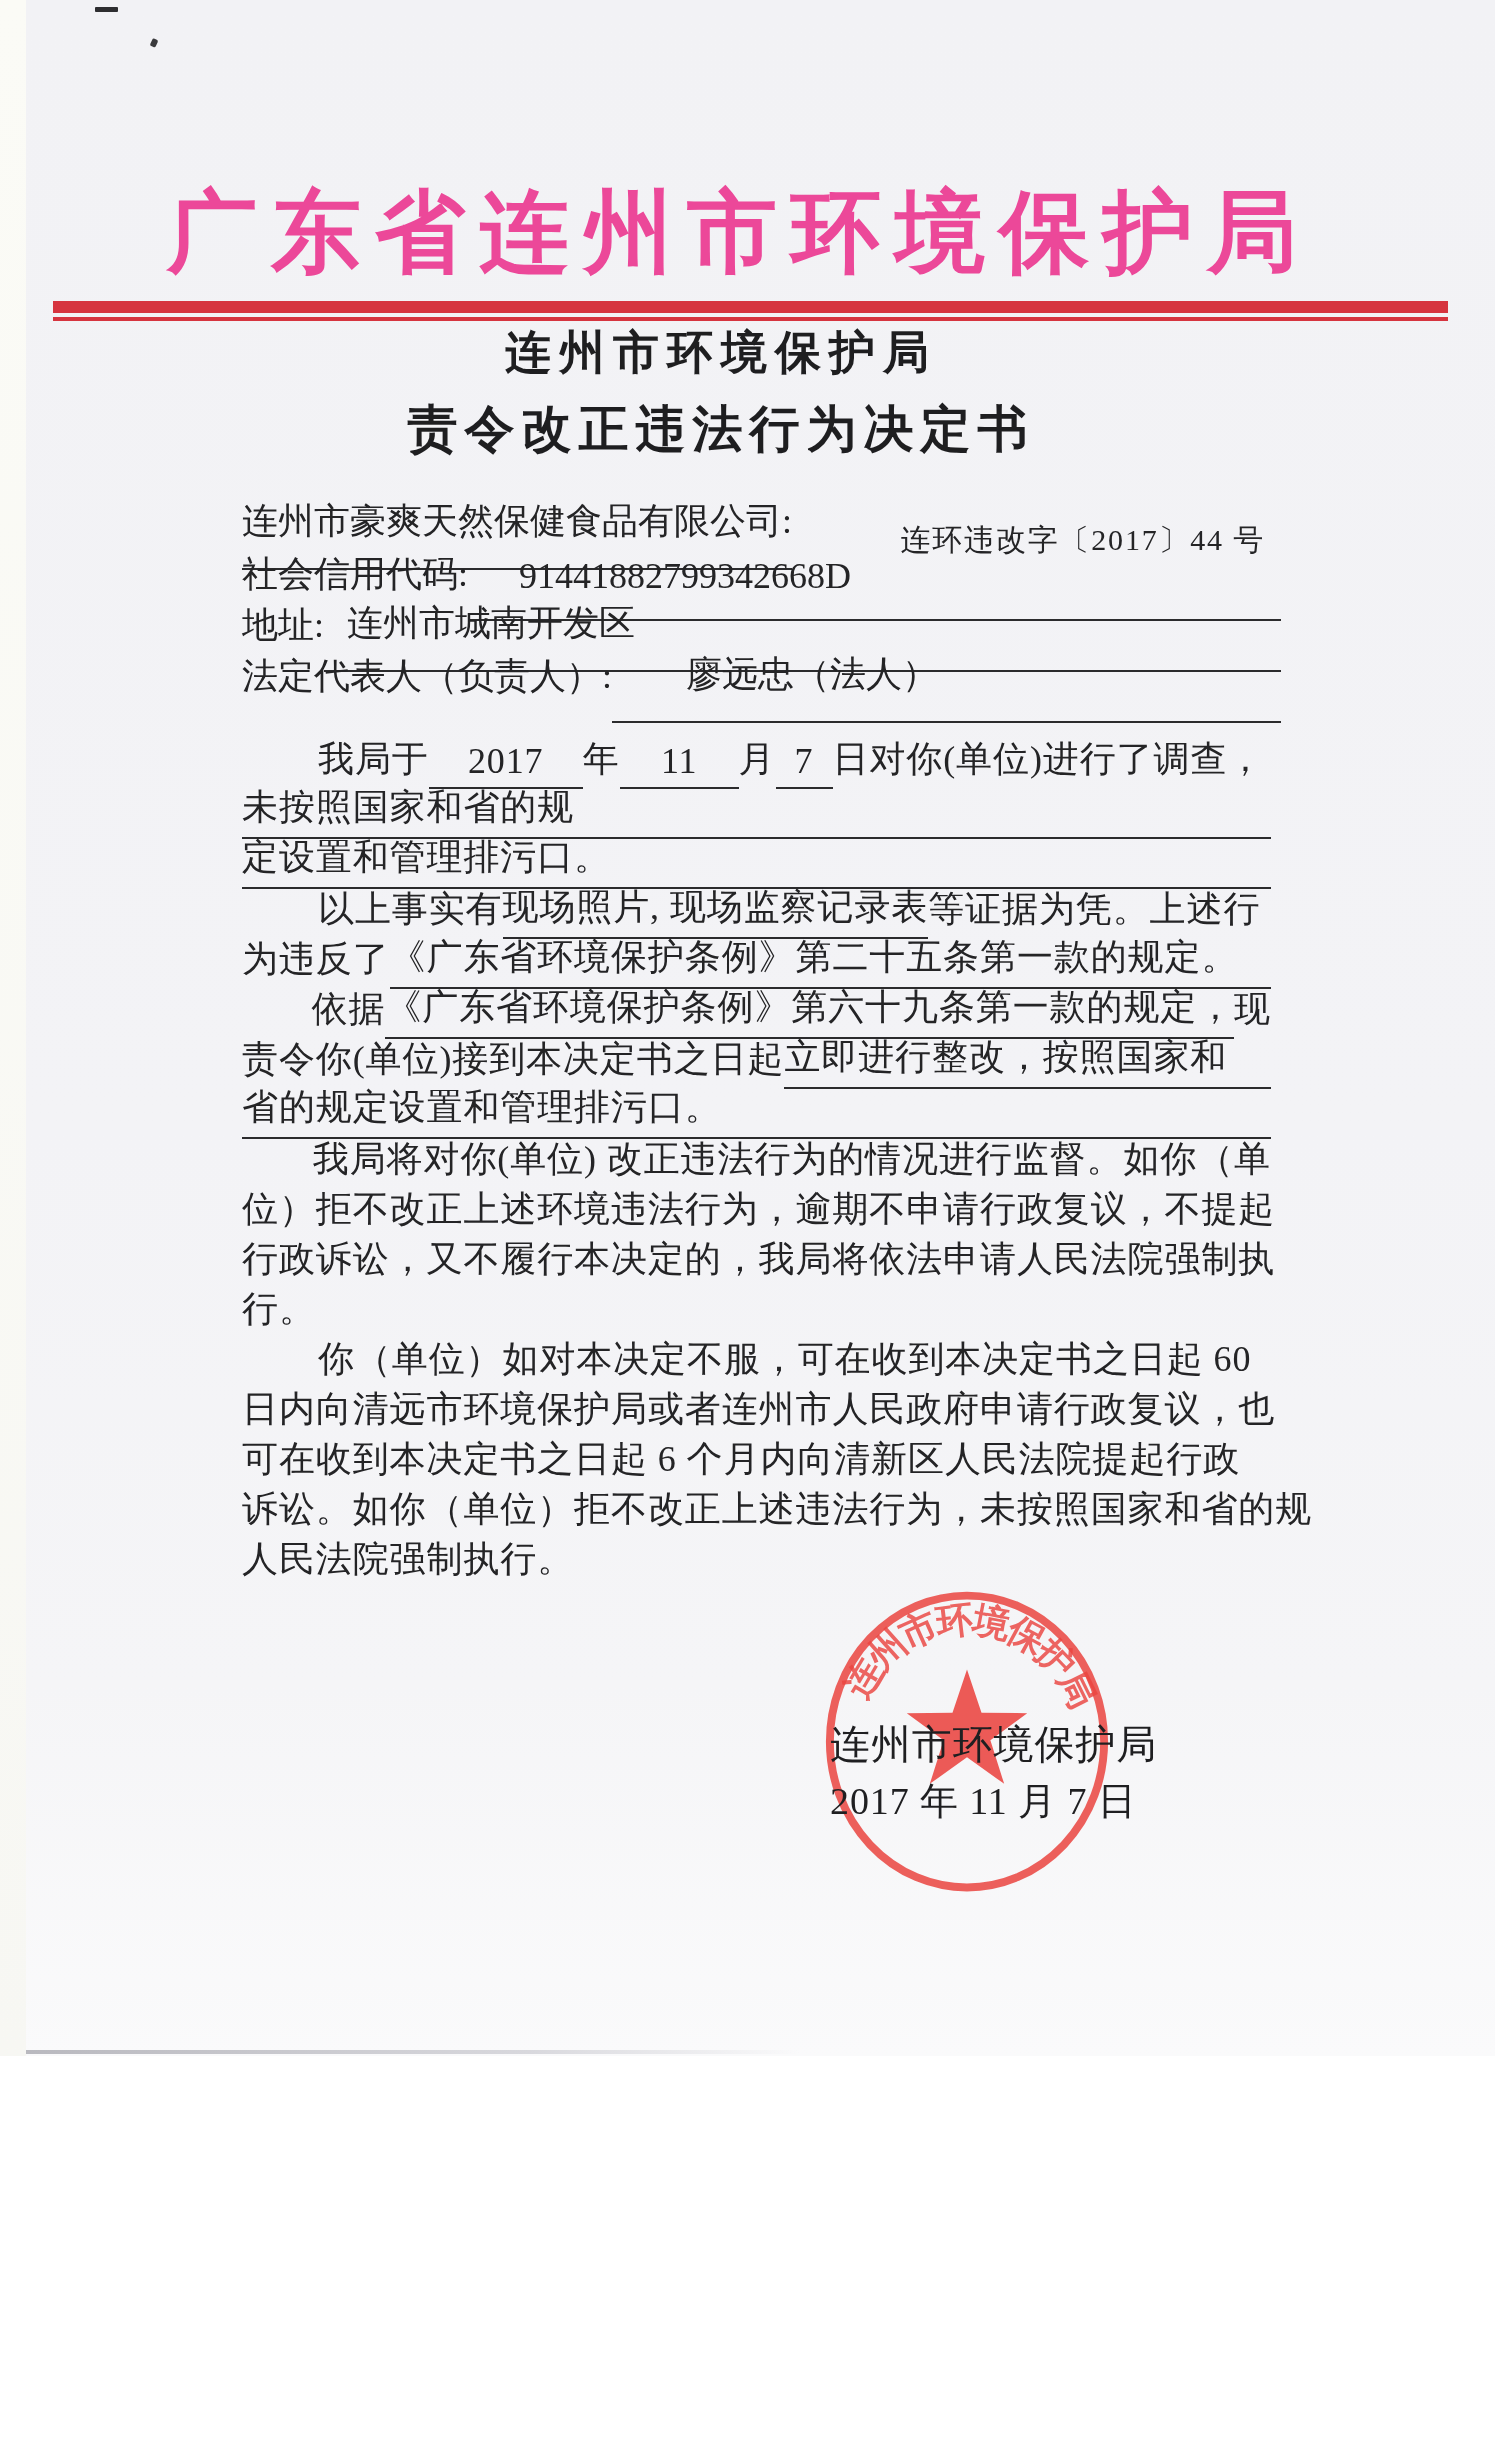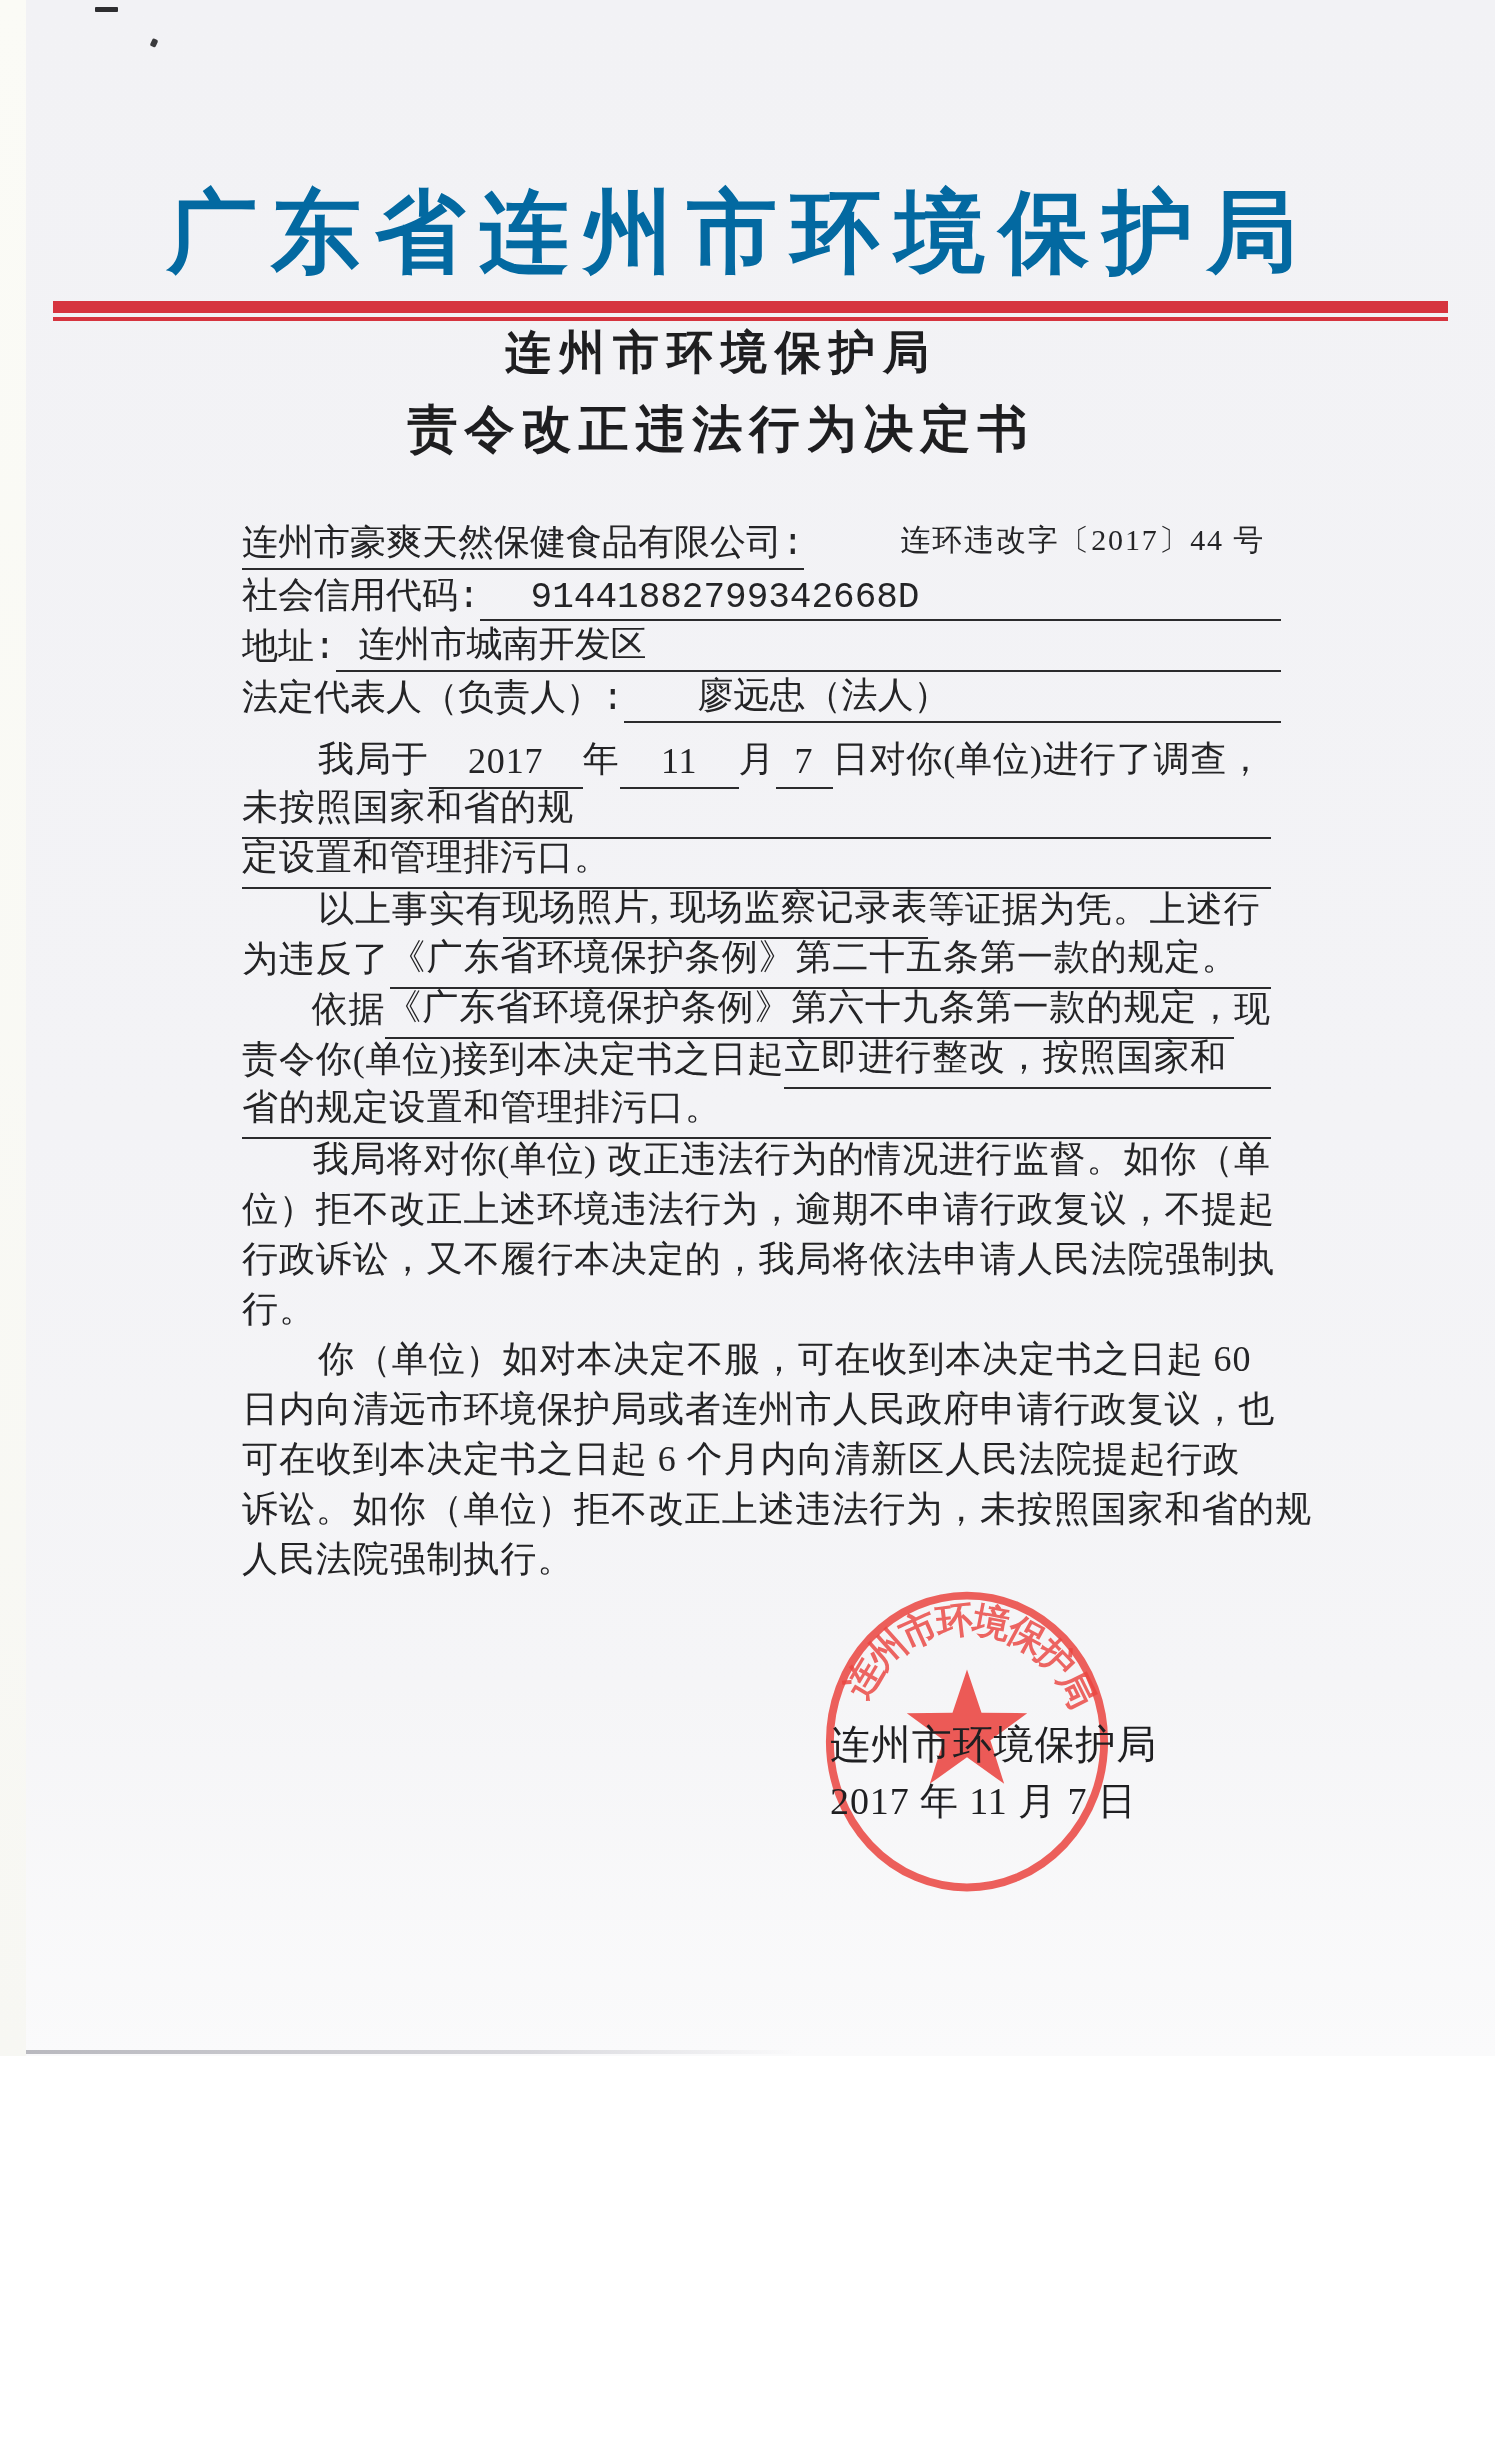--- a/index.html
+++ b/index.html
@@ -10,34 +10,34 @@
   .scan-left{position:absolute;left:0;top:0;width:26px;height:2056px;
              background:linear-gradient(180deg,#fbfbf6,#f7f7f3);}
   .paper-edge{position:absolute;left:26px;top:2050px;width:774px;height:4.4px;
               background:linear-gradient(to right,#b9b9bf,#d8d8dd 65%,rgba(216,216,221,0));}
   .ink-speck{position:absolute;left:151px;top:39px;width:6.2px;height:8px;background:#3a3a3c;
              border-radius:1.8px;transform:rotate(25deg);}
   .corner-mark{position:absolute;left:95px;top:7px;width:23px;height:5.3px;background:#2e2e30;border-radius:0.9px;}
 
   
   .agency-title{position:absolute;left:150px;top:172px;width:1178px;text-align:center;
-                font-size:90px;font-weight:700;letter-spacing:14px;color:#0369a1;white-space:nowrap;}
+                font-size:90px;font-weight:700;letter-spacing:14px;color:#ec4899;white-space:nowrap;}
   .rule-thick{position:absolute;left:53px;top:301px;width:1395px;height:12.3px;background:#d6343f;}
   .rule-thin{position:absolute;left:53px;top:317px;width:1395px;height:3.5px;background:#d6343f;}
 
   
   .doc-title-wrap{position:absolute;left:167px;top:322px;width:1108px;text-align:center;color:#1e1e20;}
   .doc-title-l1{font-size:46px;letter-spacing:8px;font-weight:600;white-space:nowrap;}
   .doc-title-l2{margin-top:12.3px;font-size:50px;letter-spacing:7px;font-weight:600;white-space:nowrap;}
   .doc-no{position:absolute;right:230px;top:484px;font-size:30px;letter-spacing:1.8px;white-space:nowrap;margin-top:36px;}
 
   
   .fields{position:absolute;left:242px;top:519px;width:1039px;font-size:36px;}
   .frow{height:51px;display:flex;align-items:flex-end;white-space:nowrap;}
-  .frow span{padding-bottom:1px;font-family:Liberation Mono, monospace;}
+  .frow span{padding-bottom:22px;}
   .ul{border-bottom:2.6px solid #2b2b2d;}
   .fill{flex:1 1 auto;}
   .f-val-code{padding-left:51px;padding-right:26px;}
   .f-val-addr{padding-left:23px;padding-right:26px;}
   .f-val-rep{padding-left:74px;padding-right:53px;}
 
   
   .bodyblk{position:absolute;left:242px;top:739px;width:1029px;font-size:36px;letter-spacing:0.9px;}
   .bl{height:50px;display:flex;align-items:flex-end;white-space:nowrap;}
   .bl span{padding-bottom:5.3px;}

